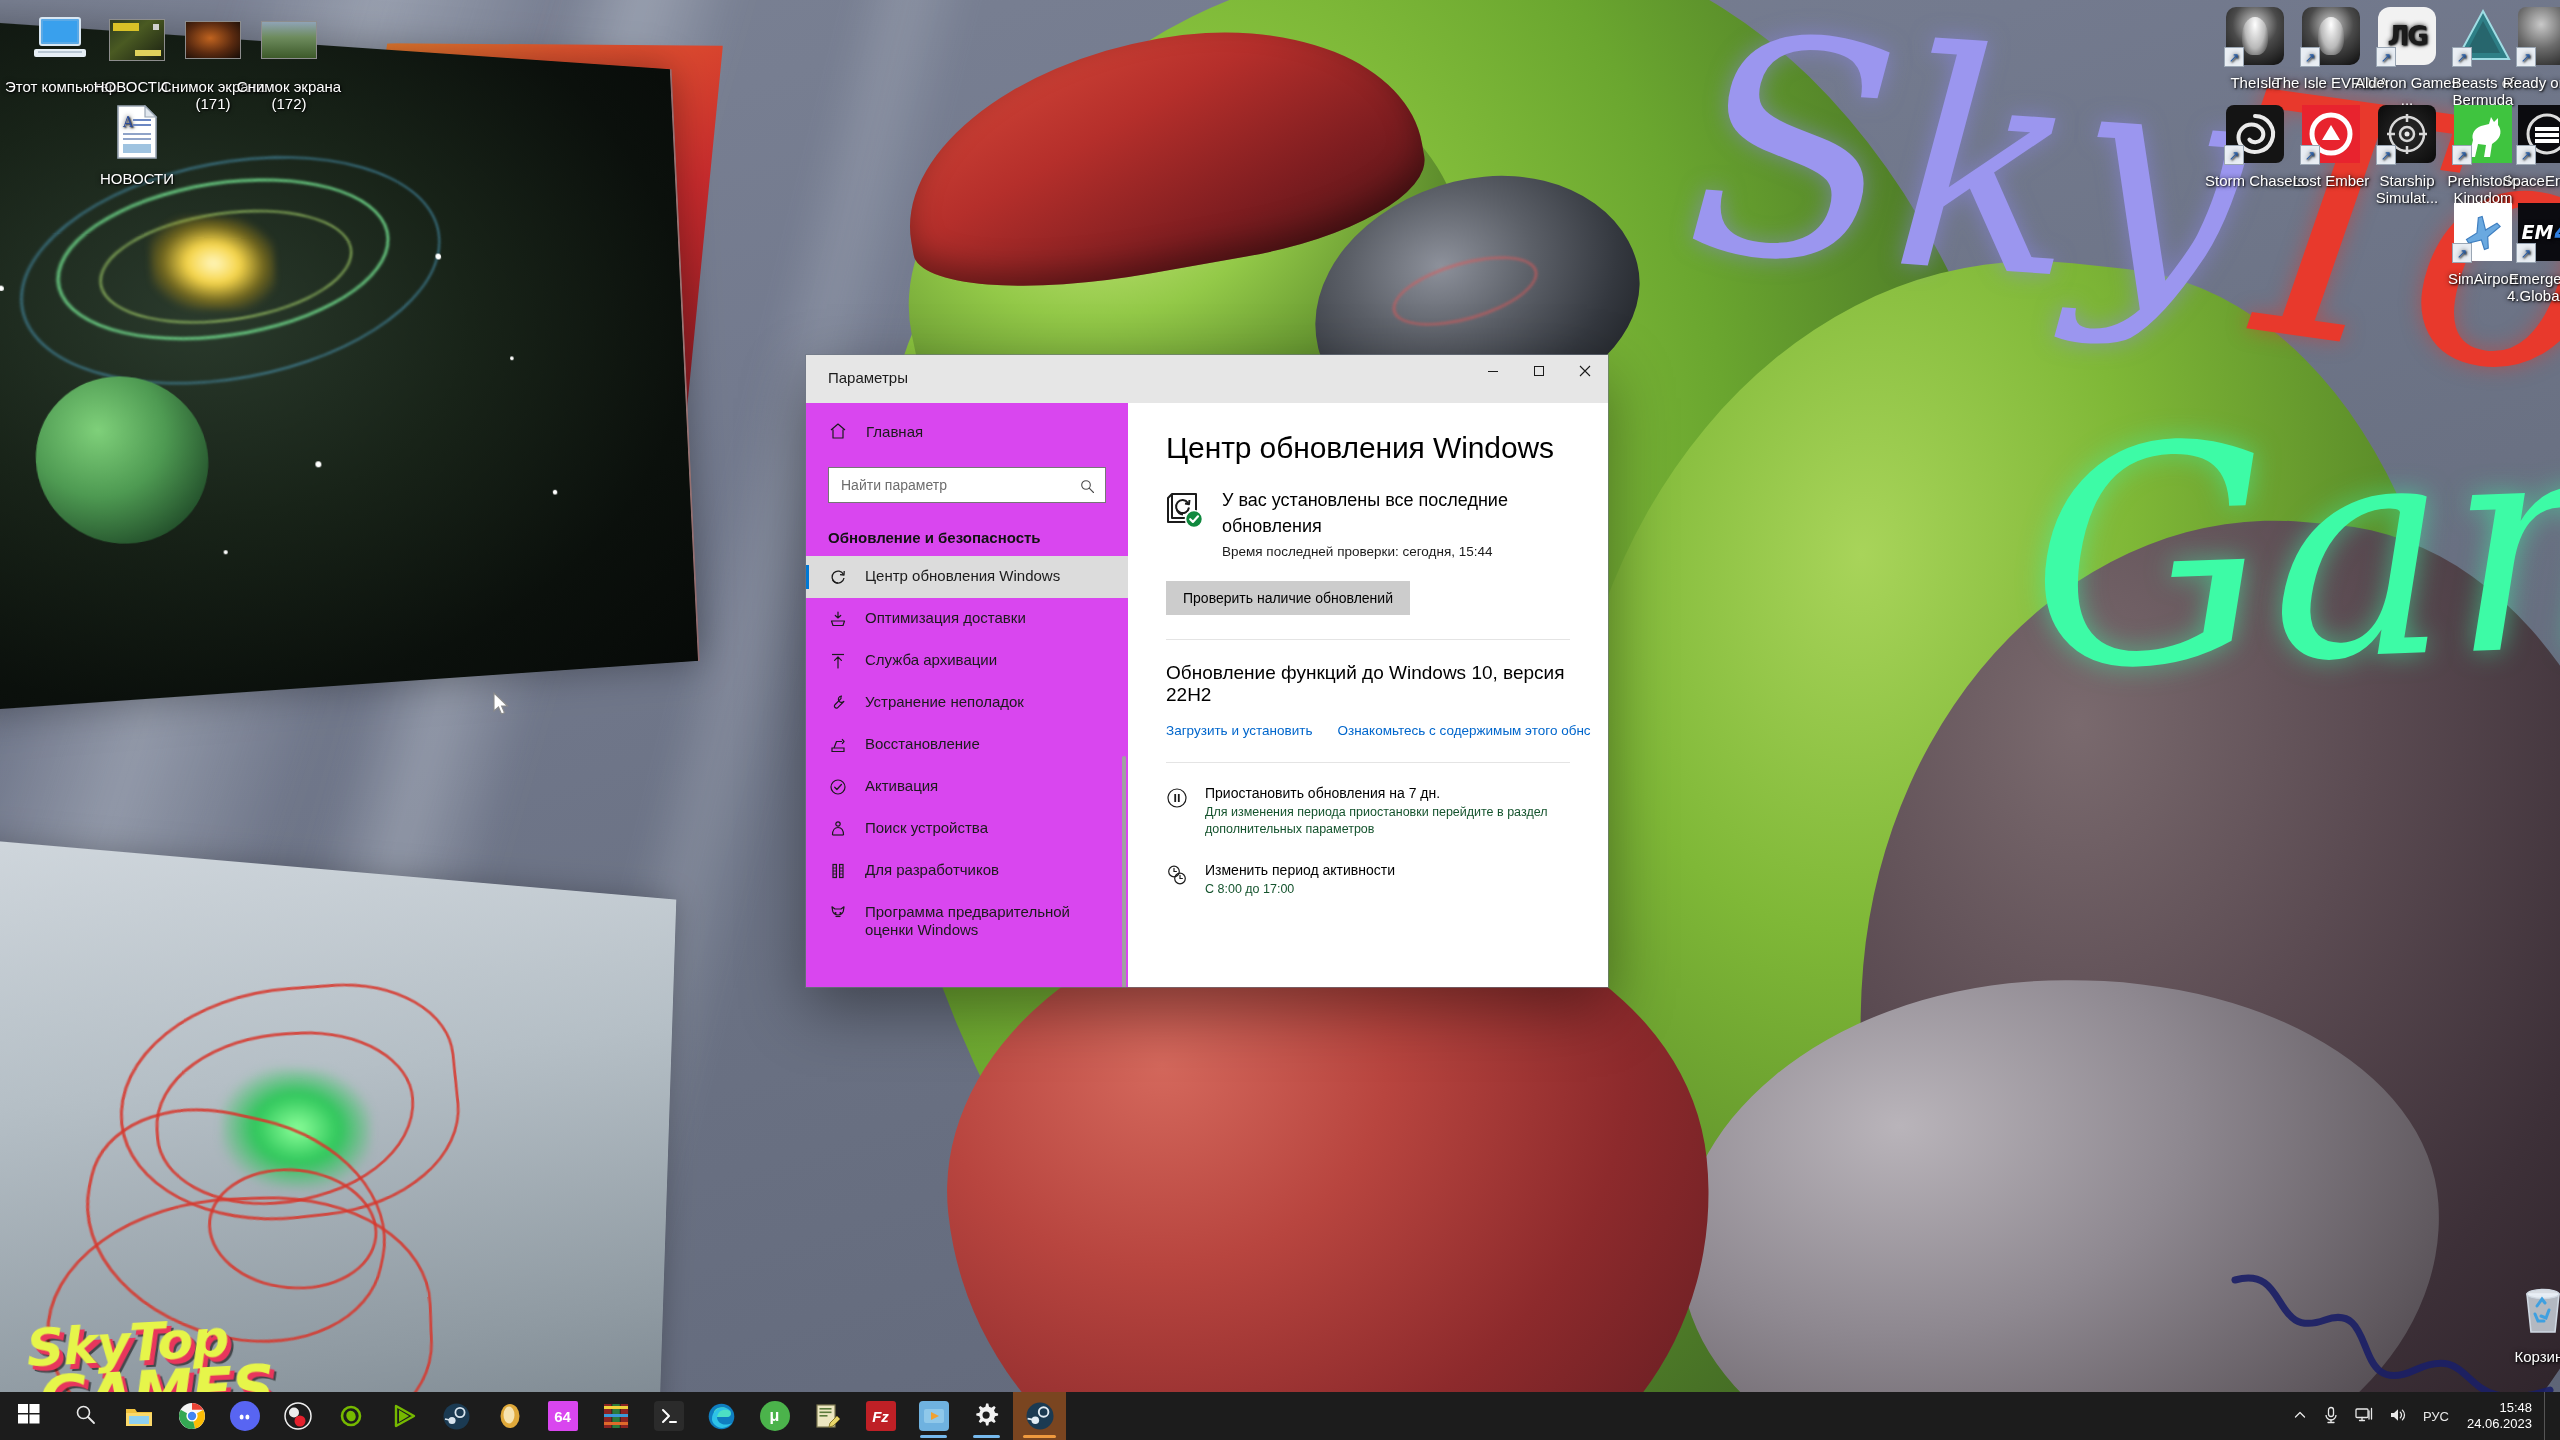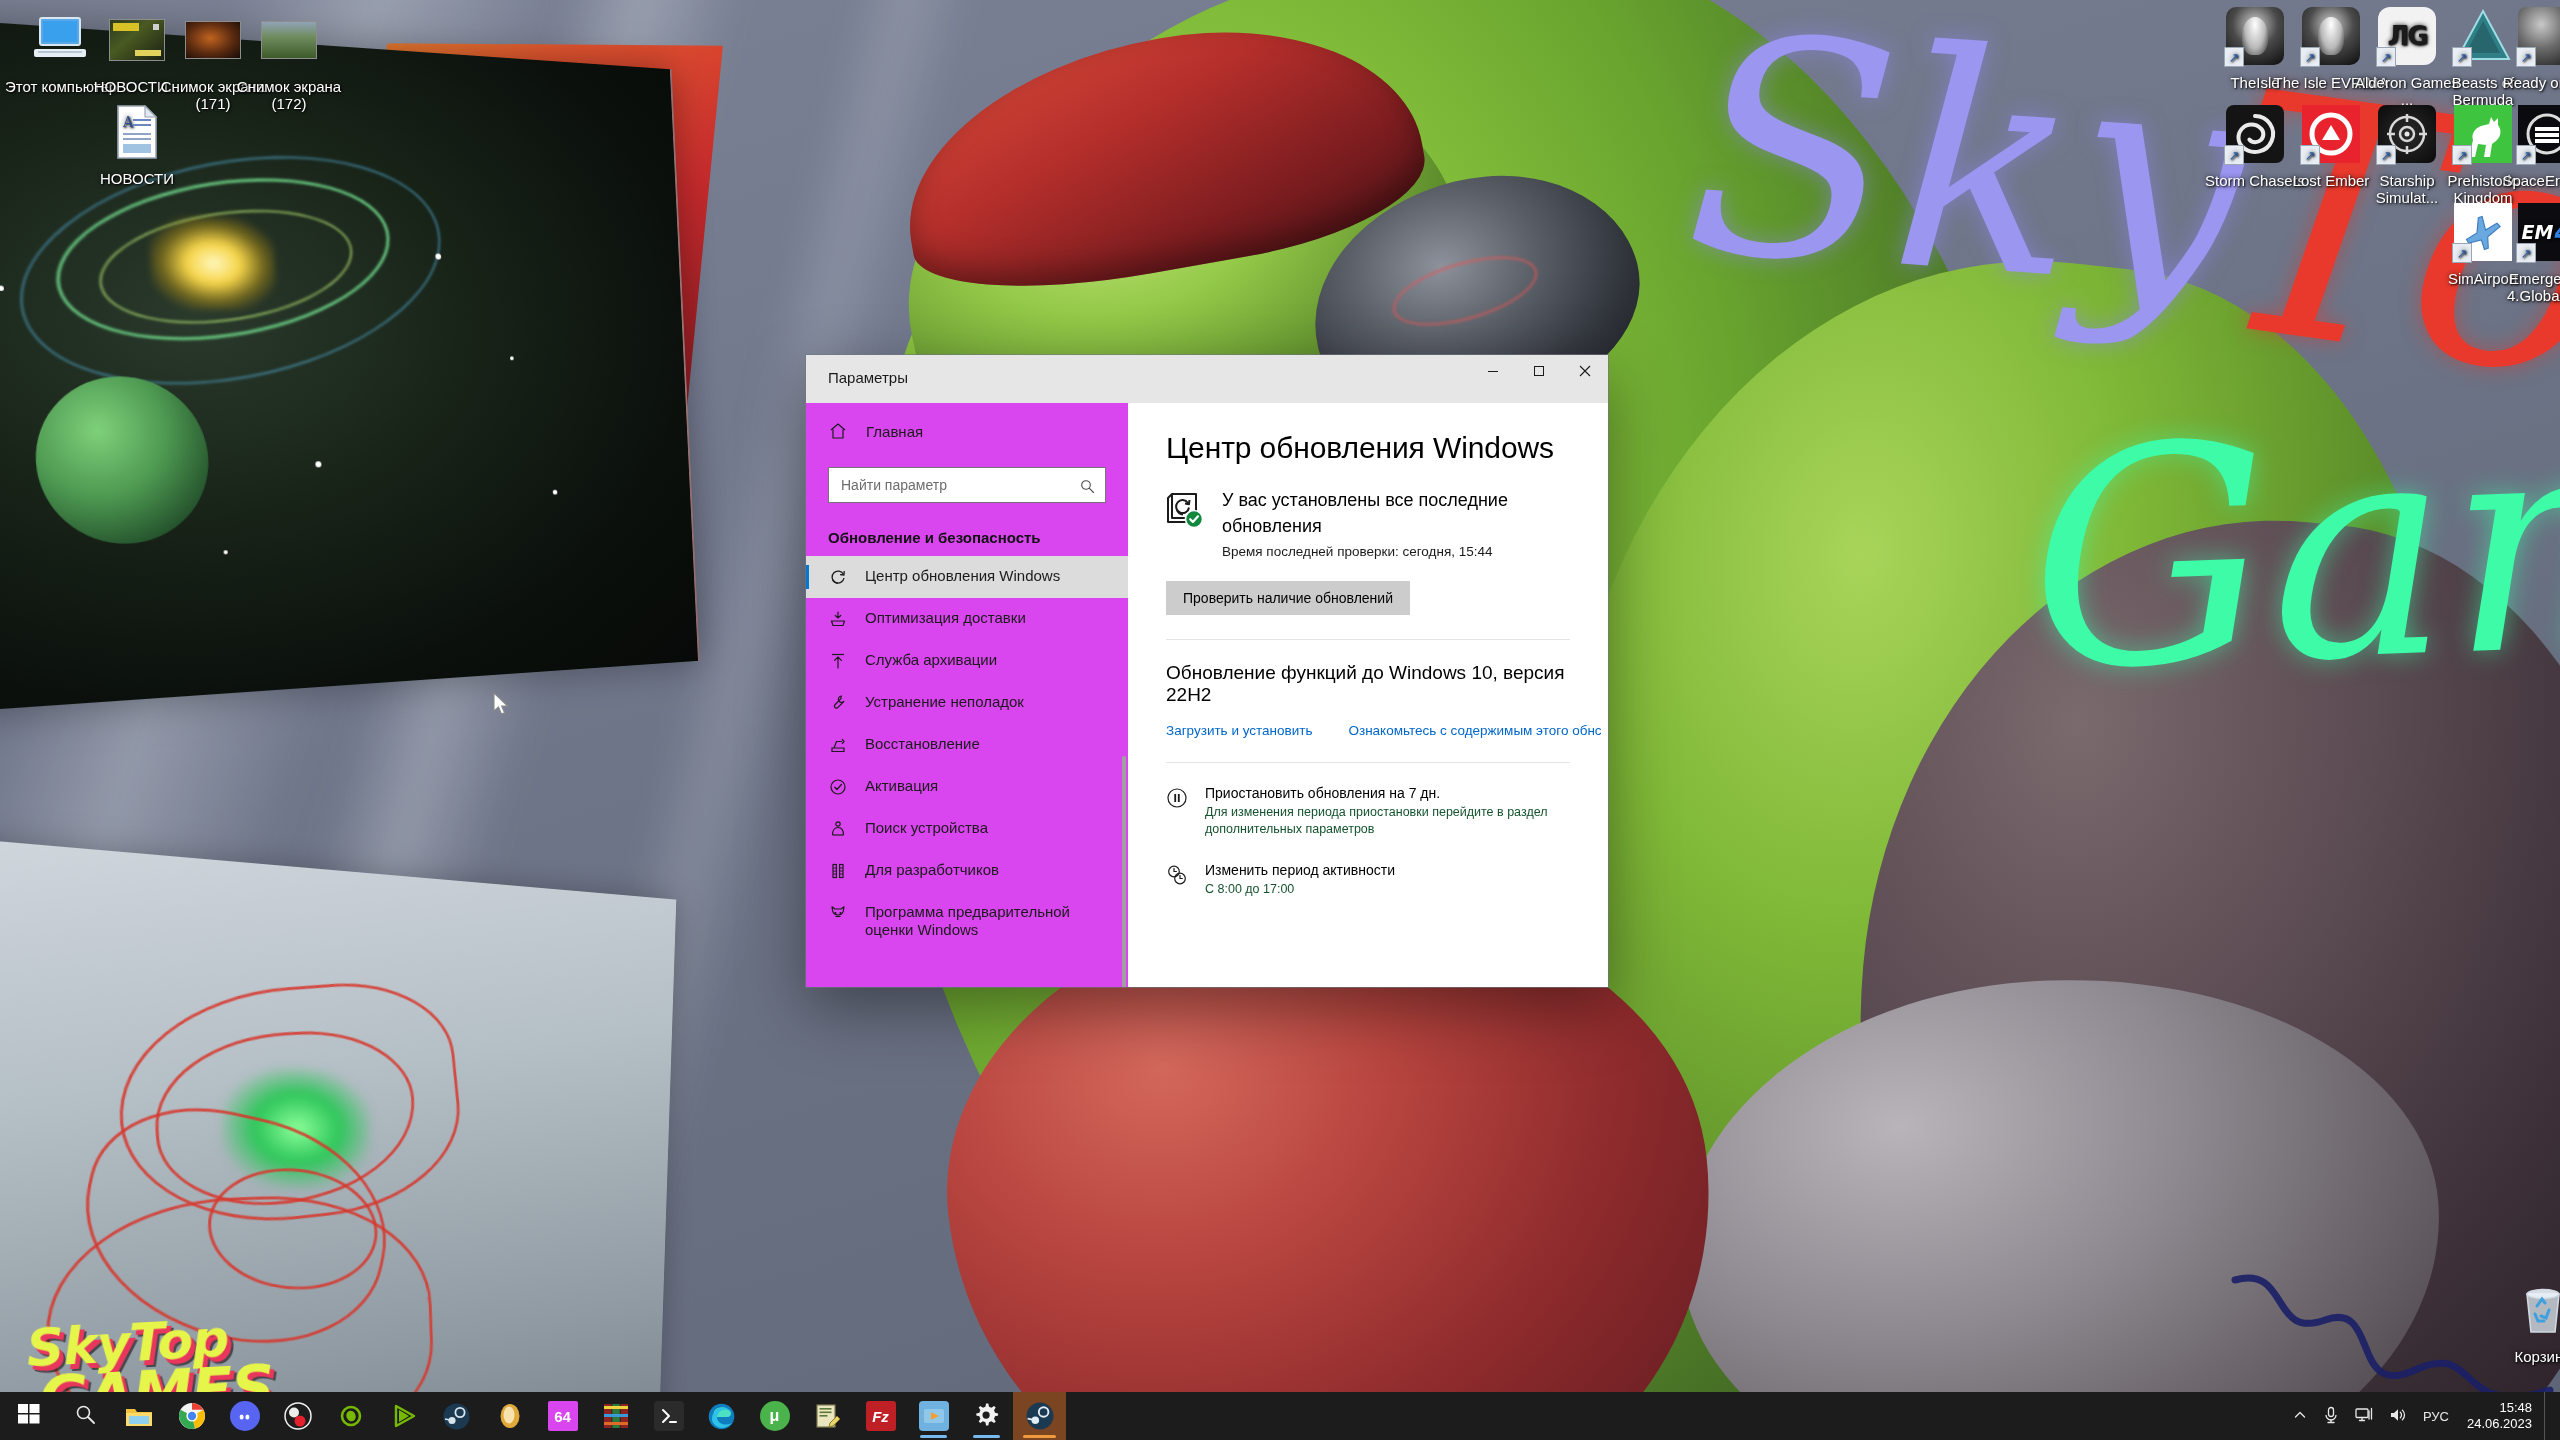--- a/index.html
+++ b/index.html
@@ -272,21 +272,21 @@
   .btn-check {
     margin-top:22px; height:34px; padding:0 16px;
     background:#cccccc; border:1px solid #cccccc; color:#000;
     font-size:14px; font-family:"Liberation Sans", sans-serif; cursor:default;
   }
 
   hr.sep { border:0; border-top:1px solid #e4e4e4; margin:24px 0 22px 0; }
 
   .feat-title { font-size:19px; color:#000; margin-bottom:12px; }
   .feat-desc { font-size:13.5px; line-height:20px; color:#1b1b1b; max-width:430px; }
-  .feat-links { display:flex; gap:36px; margin-top:17px; }
+  .feat-links { display:flex; gap:25px; margin-top:17px; }
   .feat-links a { color:#0066cc; font-size:13.5px; text-decoration:none; cursor:default; white-space:nowrap; }
 
   .opt-row { display:flex; gap:17px; align-items:flex-start; margin-bottom:24px; }
   .opt-ico { width:22px; height:22px; flex:0 0 22px; margin-top:2px; color:#1b1b1b; display:flex; align-items:center; justify-content:center; }
   .opt-title { font-size:14px; color:#000; }
   .opt-sub { font-size:12.5px; line-height:17px; color:#14532d; margin-top:3px; max-width:390px; }
 
   
   #taskbar {
     position:absolute; left:0; bottom:0; width:2560px; height:48px;

